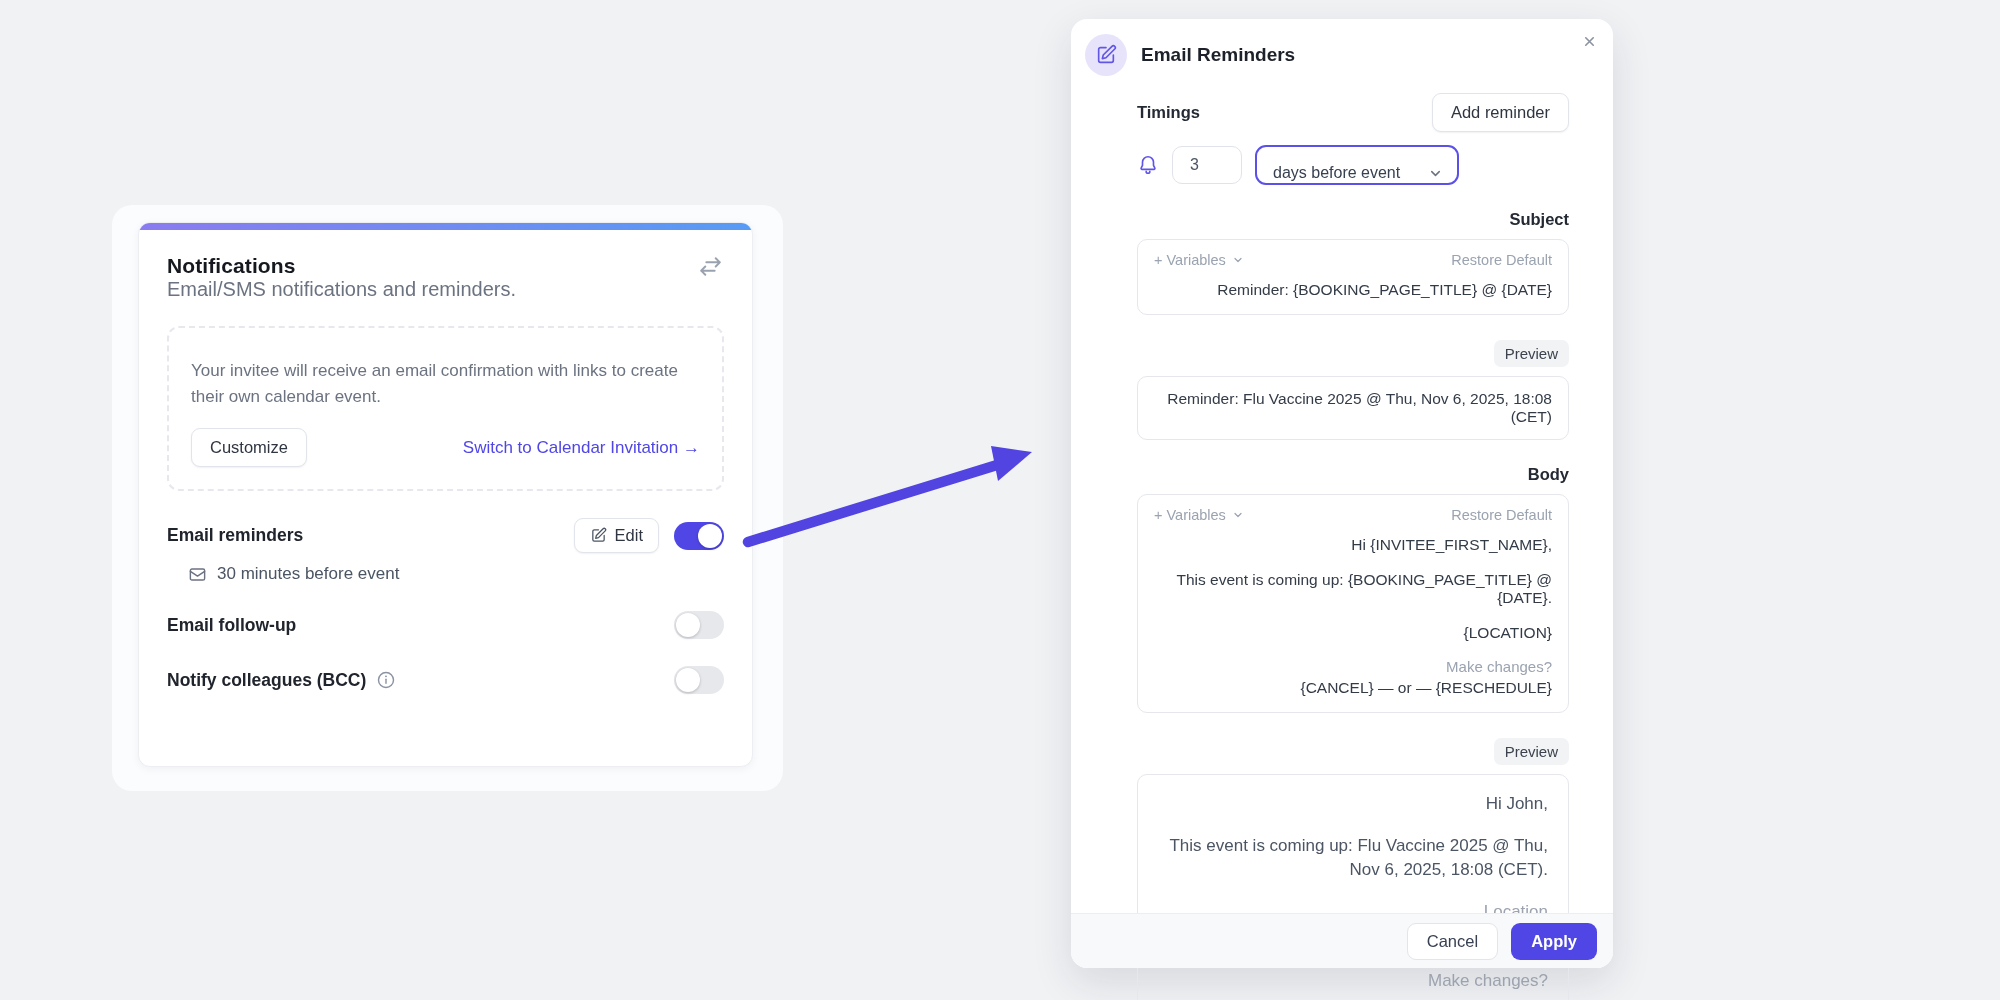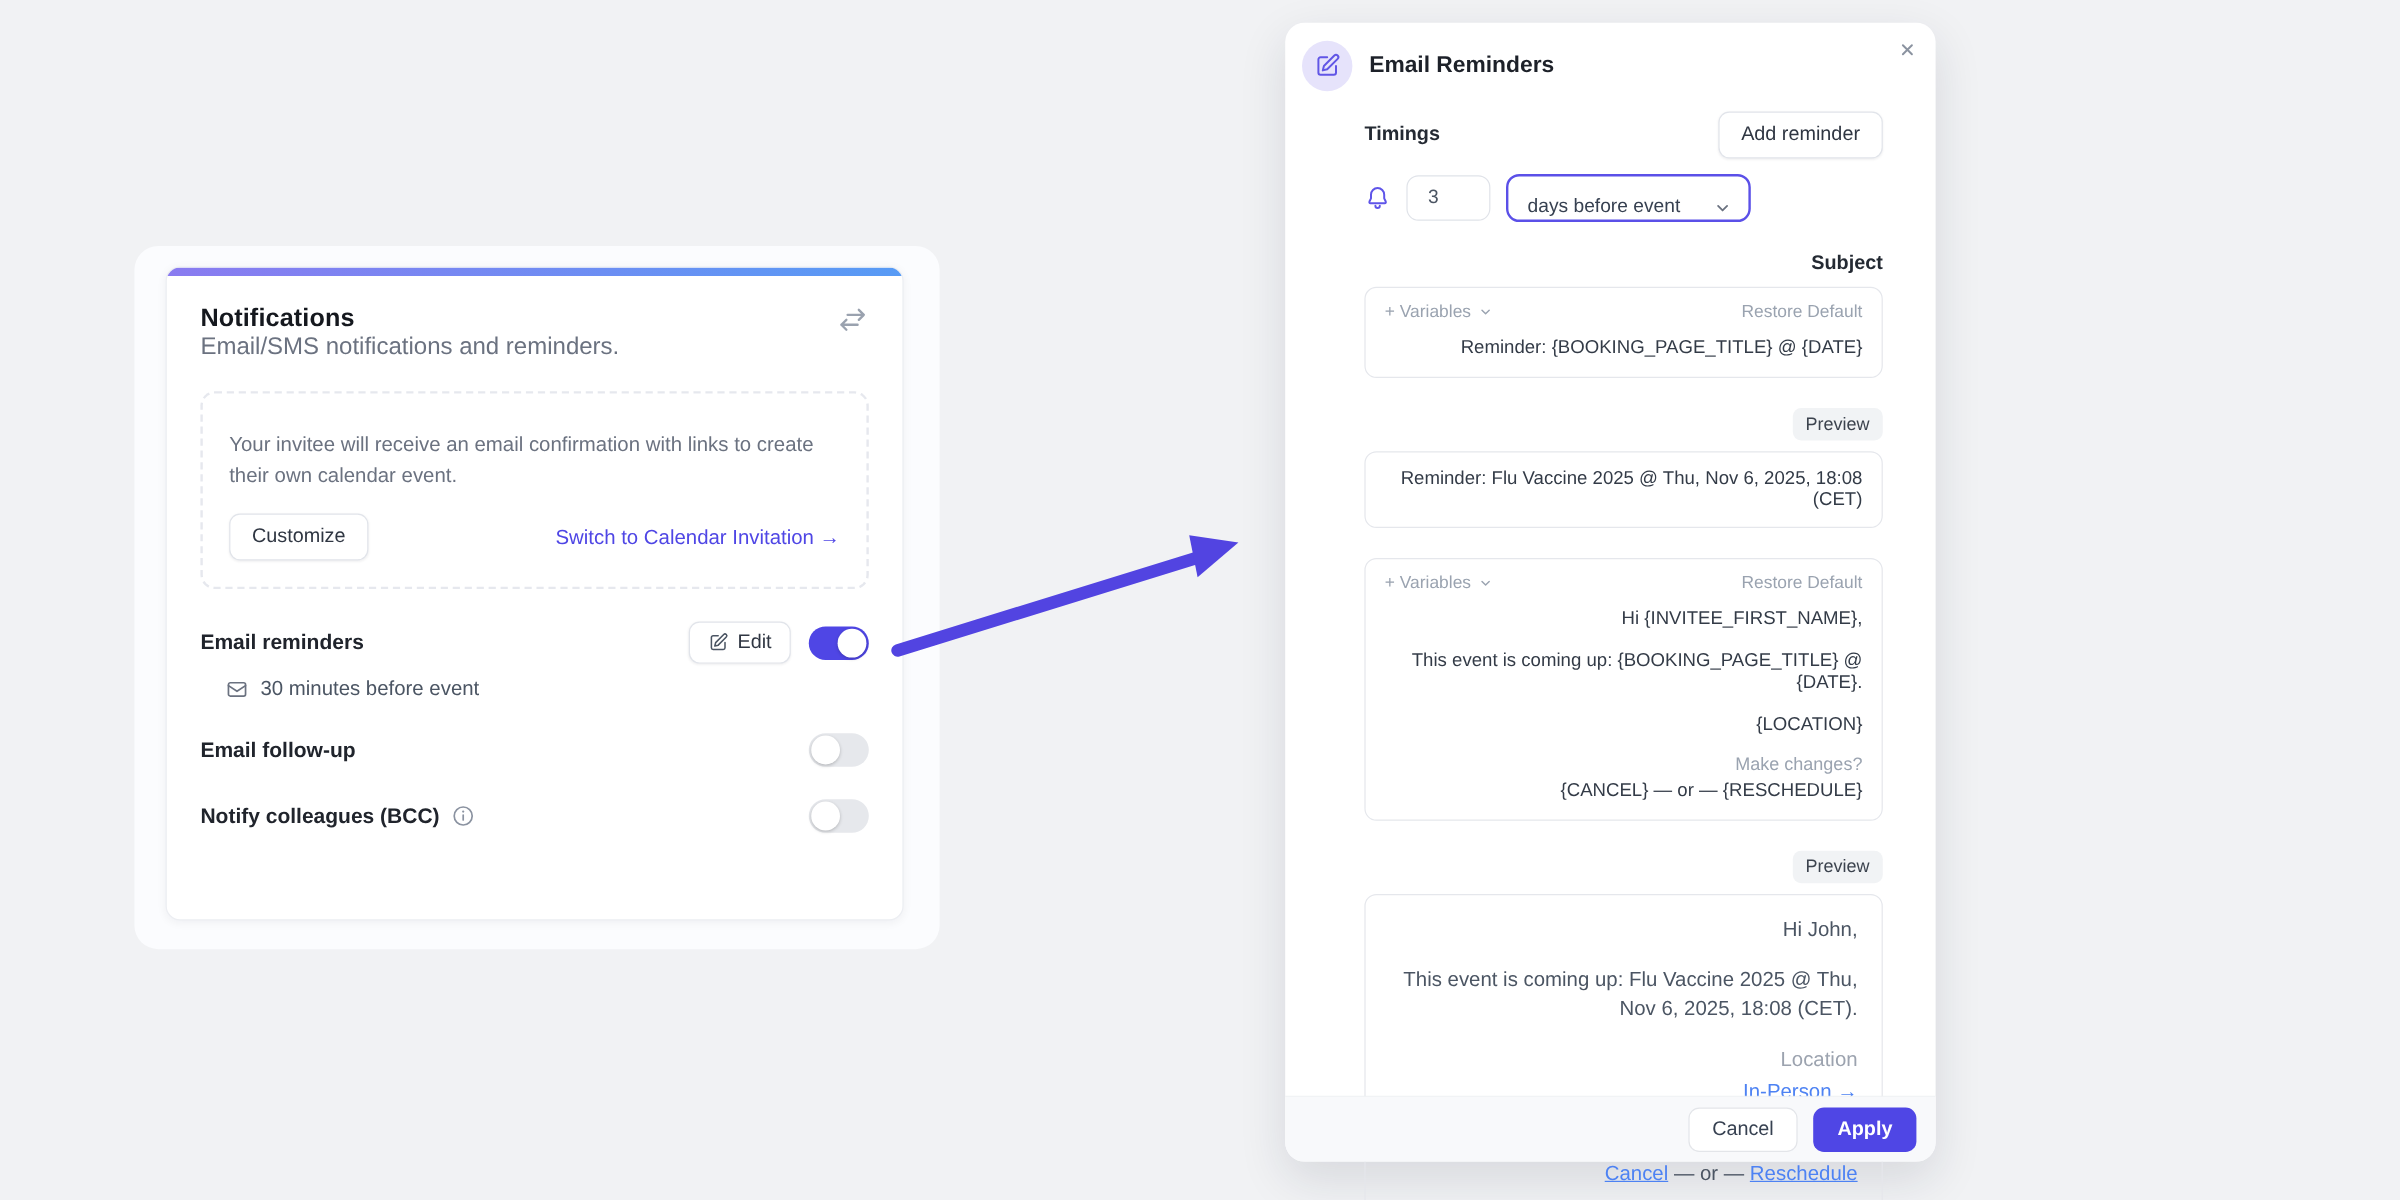--- a/index.html
+++ b/index.html
@@ -237,20 +237,21 @@
       </div>
 
       <div class="section">
         <span class="badge">Preview</span>
         <div class="pbox">
           <div class="tmpl" style="margin-top:0;">Reminder: Flu Vaccine 2025 @ Thu, Nov 6, 2025, 18:08 (CET)</div>
         </div>
       </div>
 
       <div class="section">
+        <div class="field-label">Body</div>
         <div class="fbox">
           <div class="meta">
             <span class="vars">
               <span>+ Variables</span>
               <span>
                 <svg width="12" height="12" viewBox="0 0 24 24" fill="none" stroke="#9aa3b0" stroke-width="2.4" stroke-linecap="round" stroke-linejoin="round">
                     <path d="m6 9 6 6 6-6"></path>
                   </svg>
               </span>
             </span>

